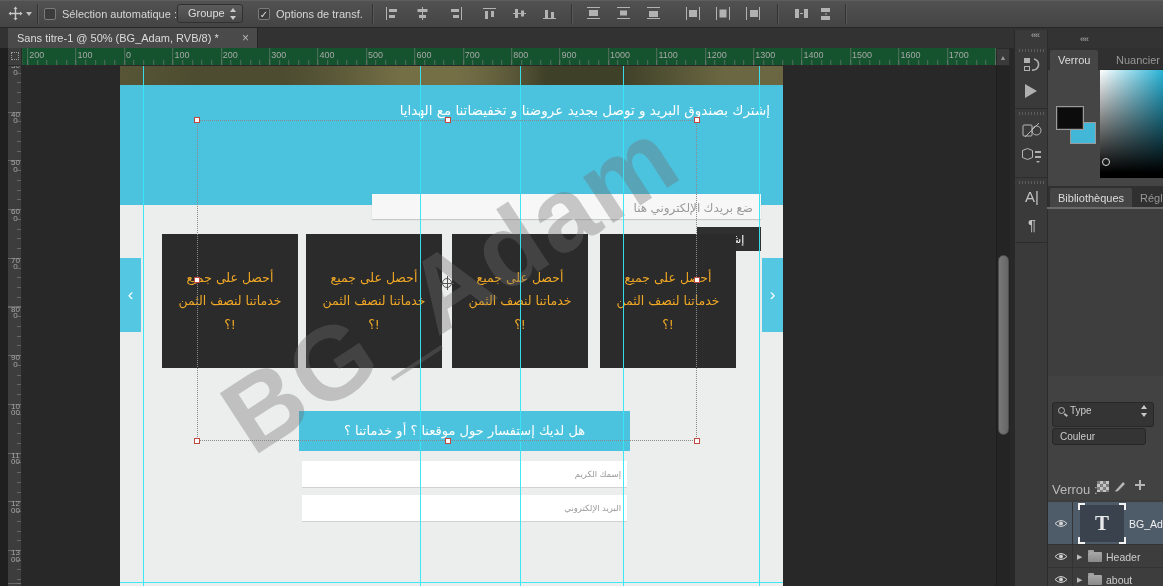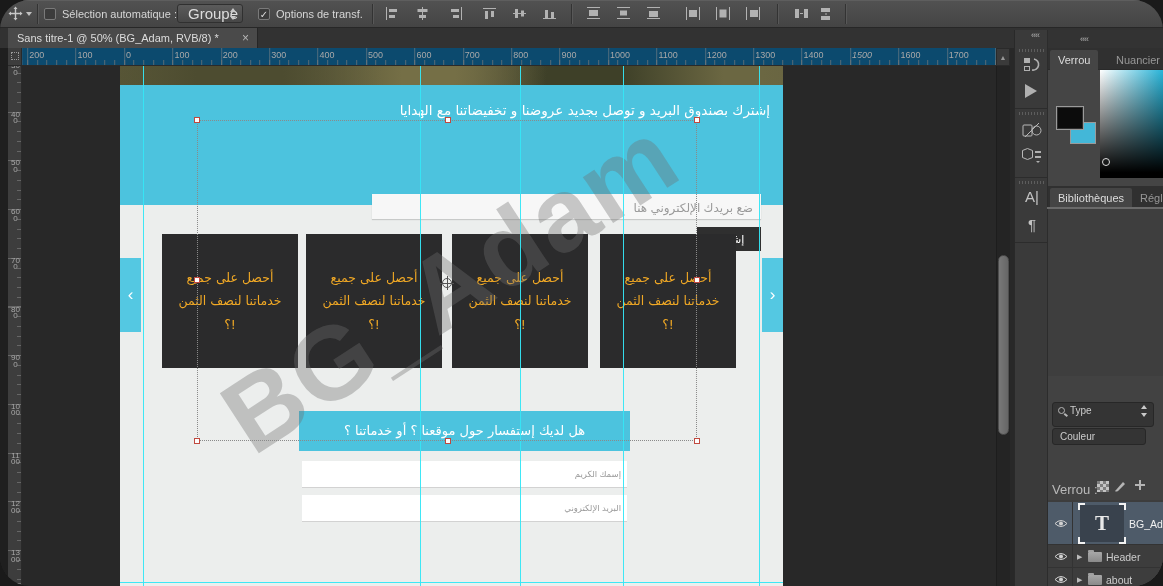--- a/index.html
+++ b/index.html
@@ -1,46 +1,46 @@
 <!DOCTYPE html>
 <html><head>
 <meta charset="utf-8">
 <style>
   *{margin:0;padding:0;box-sizing:border-box;}
   html,body{background:#1a1a1a;}
   #app{position:relative;width:1163px;height:586px;background:#282828;overflow:hidden;
-       font-family:"Liberation Sans","DejaVu Sans",sans-serif;border-radius:30px;-webkit-font-smoothing:antialiased;}
+       font-family:"Liberation Sans","DejaVu Sans",sans-serif;-webkit-font-smoothing:antialiased;}
   .abs{position:absolute;}
 
   
   #optbar{position:absolute;left:0;top:0;width:1163px;height:28px;
     background:linear-gradient(#525252,#444);border-bottom:1px solid #272727;box-shadow:inset 0 1px 0 #5e5e5e;}
   .vsep{position:absolute;top:4px;width:1px;height:20px;background:#333;box-shadow:1px 0 0 #585858;}
   .cb{position:absolute;width:12px;height:12px;top:8px;background:#3c3c3c;border:1px solid #7a7a7a;border-radius:2px;
       color:#ddd;font-size:10px;line-height:11px;text-align:center;}
   .olabel{position:absolute;top:8px;font-size:11px;color:#d6d6d6;white-space:nowrap;}
   #groupdd{position:absolute;left:177px;top:4px;width:66px;height:19px;background:linear-gradient(#5b5b5b,#474747);
-     border:1px solid #303030;border-radius:3px;color:#ddd;font-size:15px;line-height:17px;padding-left:10px;}
+     border:1px solid #303030;border-radius:3px;color:#ddd;font-size:11px;line-height:17px;padding-left:10px;}
   .updn{position:absolute;right:5px;top:3px;width:7px;height:12px;}
   .updn i{position:absolute;left:0;width:0;height:0;border-left:3.5px solid transparent;border-right:3.5px solid transparent;}
   .updn .u{top:0;border-bottom:4px solid #c9c9c9;}
   .updn .d{bottom:0;border-top:4px solid #c9c9c9;}
   .ai{position:absolute;top:6px;width:17px;height:15px;}
   .ai path{fill:#b2b2b2;}
 
   
   #tabbar{position:absolute;left:0;top:28px;width:1163px;height:20px;background:#323232;}
   #doctab{position:absolute;left:8px;top:0;width:250px;height:20px;background:#4a4a4a;border-right:1px solid #262626;
      color:#dcdcdc;font-size:11px;line-height:20px;padding-left:9px;white-space:nowrap;}
   #doctab .x{position:absolute;right:8px;top:0;color:#b5b5b5;font-size:12px;cursor:default;}
 
   
   #corner{position:absolute;left:8px;top:48px;width:14px;height:18px;background:#3d3d3d;border-right:1px solid #2a2a2a;border-bottom:1px solid #2a2a2a;}
   #corner i{position:absolute;left:3px;top:4px;width:8px;height:8px;border:1px dotted #9a9a9a;}
-  #rulerh{position:absolute;left:22px;top:48px;width:974px;height:18px;background:#0c4a6e;border-bottom:1px solid #2a2a2a;overflow:hidden;}
+  #rulerh{position:absolute;left:22px;top:48px;width:974px;height:18px;background:#14532d;border-bottom:1px solid #2a2a2a;overflow:hidden;}
   #rulerh .majors{position:absolute;inset:0;background:repeating-linear-gradient(90deg,#888 0 1px,transparent 1px 48.4px);background-position-x:5.2px;opacity:.55;}
   #rulerh .minors{position:absolute;left:0;right:0;bottom:0;height:5px;background:repeating-linear-gradient(90deg,#777 0 1px,transparent 1px 9.68px);background-position-x:5.2px;opacity:.7;}
   .rhl{position:absolute;top:2px;font-size:9px;color:#a8a8a8;}
   #rulerv{position:absolute;left:8px;top:66px;width:14px;height:520px;background:#3d3d3d;border-right:1px solid #2a2a2a;overflow:hidden;}
   #rulerv .majors{position:absolute;inset:0;background:repeating-linear-gradient(180deg,#888 0 1px,transparent 1px 48.7px);background-position-y:-3px;opacity:.55;}
   #rulerv .minors{position:absolute;top:0;bottom:0;right:0;width:4px;background:repeating-linear-gradient(180deg,#777 0 1px,transparent 1px 9.74px);background-position-y:-3px;opacity:.7;}
   .rvl{position:absolute;left:3px;width:9px;font-size:8px;line-height:6.5px;color:#a8a8a8;word-break:break-all;text-align:center;}
 
   
   #sbup{position:absolute;left:996px;top:48px;width:14px;height:18px;background:#3a3a3a;border:1px solid #2a2a2a;
@@ -241,21 +241,21 @@
         <span class="rhl" style="left: 346px;">500</span>
         <span class="rhl" style="left: 394.4px;">600</span>
         <span class="rhl" style="left: 442.8px;">700</span>
         <span class="rhl" style="left: 491.2px;">800</span>
         <span class="rhl" style="left: 539.6px;">900</span>
         <span class="rhl" style="left: 588px;">1000</span>
         <span class="rhl" style="left: 636.4px;">1100</span>
         <span class="rhl" style="left: 684.8px;">1200</span>
         <span class="rhl" style="left: 733.2px;">1300</span>
         <span class="rhl" style="left: 781.6px;">1400</span>
-        <span class="rhl" style="left: 830px; font-style: italic;">1500</span>
+        <span class="rhl" style="left: 830px;">1500</span>
         <span class="rhl" style="left: 878.4px;">1600</span>
         <span class="rhl" style="left: 926.8px;">1700</span>
       </div>
   </div>
   <div id="rulerv">
     <div class="majors"></div>
       <div class="minors"></div>
       <div class="labels">
         <span class="rvl" style="top: -3px;">300</span>
         <span class="rvl" style="top: 45.7px;">400</span>

